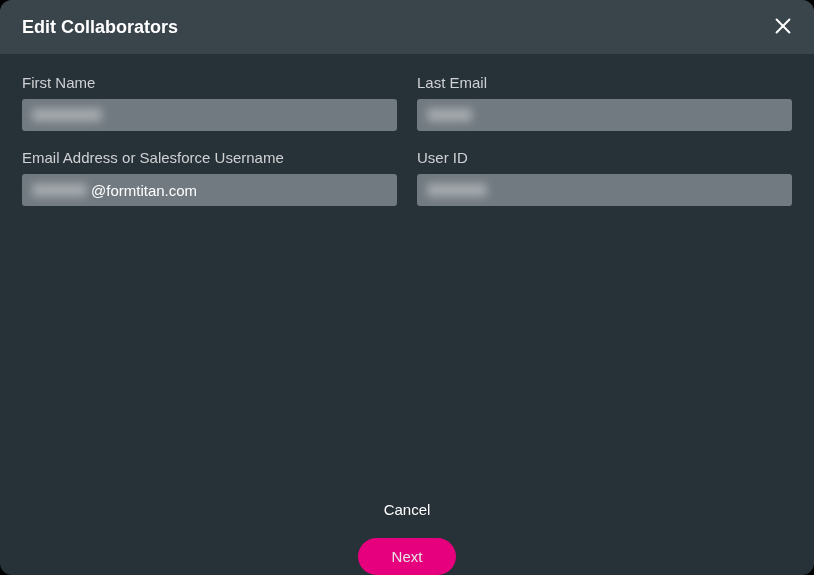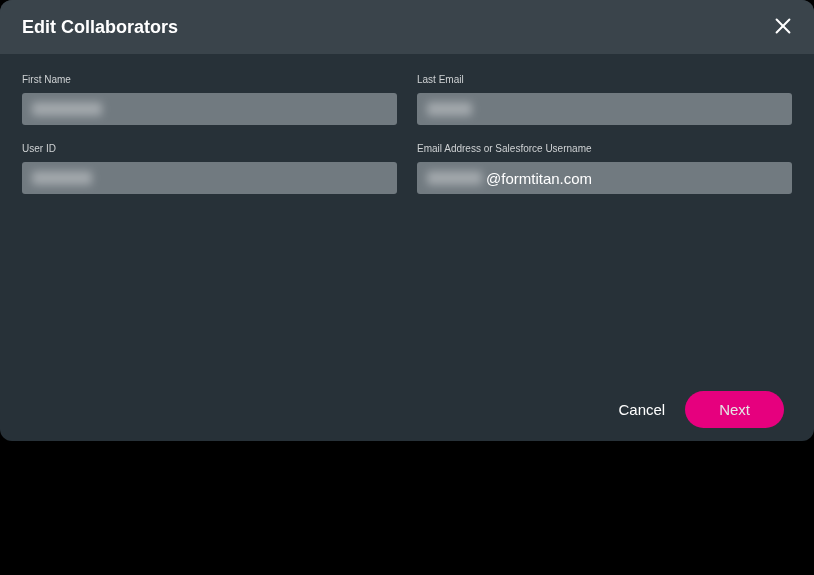--- a/index.html
+++ b/index.html
@@ -1,19 +1,19 @@
 <!DOCTYPE html>
 <html><head>
   <meta charset="utf-8">
   <style>
     * { box-sizing: border-box; margin: 0; padding: 0; }
     html, body { width: 814px; height: 575px; font-family: "Segoe UI", "Helvetica Neue", Arial, sans-serif; background: #000; }
     .modal {
       width: 814px;
-      height: 441px;
+      height: 575px;
       background: #273138;
       border-radius: 12px;
       display: flex;
       flex-direction: column;
       position: relative;
       overflow: hidden;
     }
     .modal-header {
       background: #3a444b;
       height: 54px;
@@ -35,21 +35,21 @@
     }
     .close-icon svg { width: 22px; height: 22px; }
     .modal-body {
       flex: 1;
       padding: 20px 22px 0 22px;
       color: #c9ccce;
     }
     .form-row { display: flex; gap: 20px; margin-bottom: 18px; }
     .form-group { flex: 1; display: flex; flex-direction: column; }
     .form-label {
-      font-size: 10px;
+      font-size: 15px;
       color: #cfd2d4;
       margin-bottom: 8px;
       font-weight: 400;
     }
     .form-input {
       height: 32px;
       background: #717a80;
       border: none;
       border-radius: 3px;
       padding: 0 10px;
@@ -69,20 +69,21 @@
       color: #fff;
       font-size: 15px;
     }
     .modal-footer {
       height: 64px;
       display: flex;
       align-items: center;
       justify-content: flex-end;
       padding: 0 30px;
       gap: 20px;
+      flex-direction: column;
     }
     .btn-cancel {
       background: transparent;
       border: none;
       color: #fff;
       font-size: 15px;
       cursor: pointer;
     }
     .btn-next {
       background: #E6007E;
@@ -126,30 +127,30 @@
       <div class="form-group">
         <label class="form-label">Last Email</label>
         <div class="form-input" style="display:flex;align-items:center;">
           <div class="blur-box" style="width:45px;"></div>
         </div>
       </div>
     </div>
 
     <div class="form-row">
       <div class="form-group">
-        <label class="form-label">User ID</label>
-        <div class="form-input" style="display:flex;align-items:center;">
-          <div class="blur-box" style="width:60px;"></div>
-        </div>
-      </div>
-      <div class="form-group">
         <label class="form-label">Email Address or Salesforce Username</label>
         <div class="input-with-suffix">
           <div class="blur-box" style="width:55px;margin-right:4px;"></div>
           <span>@formtitan.com</span>
+        </div>
+      </div>
+      <div class="form-group">
+        <label class="form-label">User ID</label>
+        <div class="form-input" style="display:flex;align-items:center;">
+          <div class="blur-box" style="width:60px;"></div>
         </div>
       </div>
     </div>
   </div>
 
   <div class="modal-footer">
     <button class="btn-cancel">Cancel</button>
     <button class="btn-next">Next</button>
   </div>
 </div>

